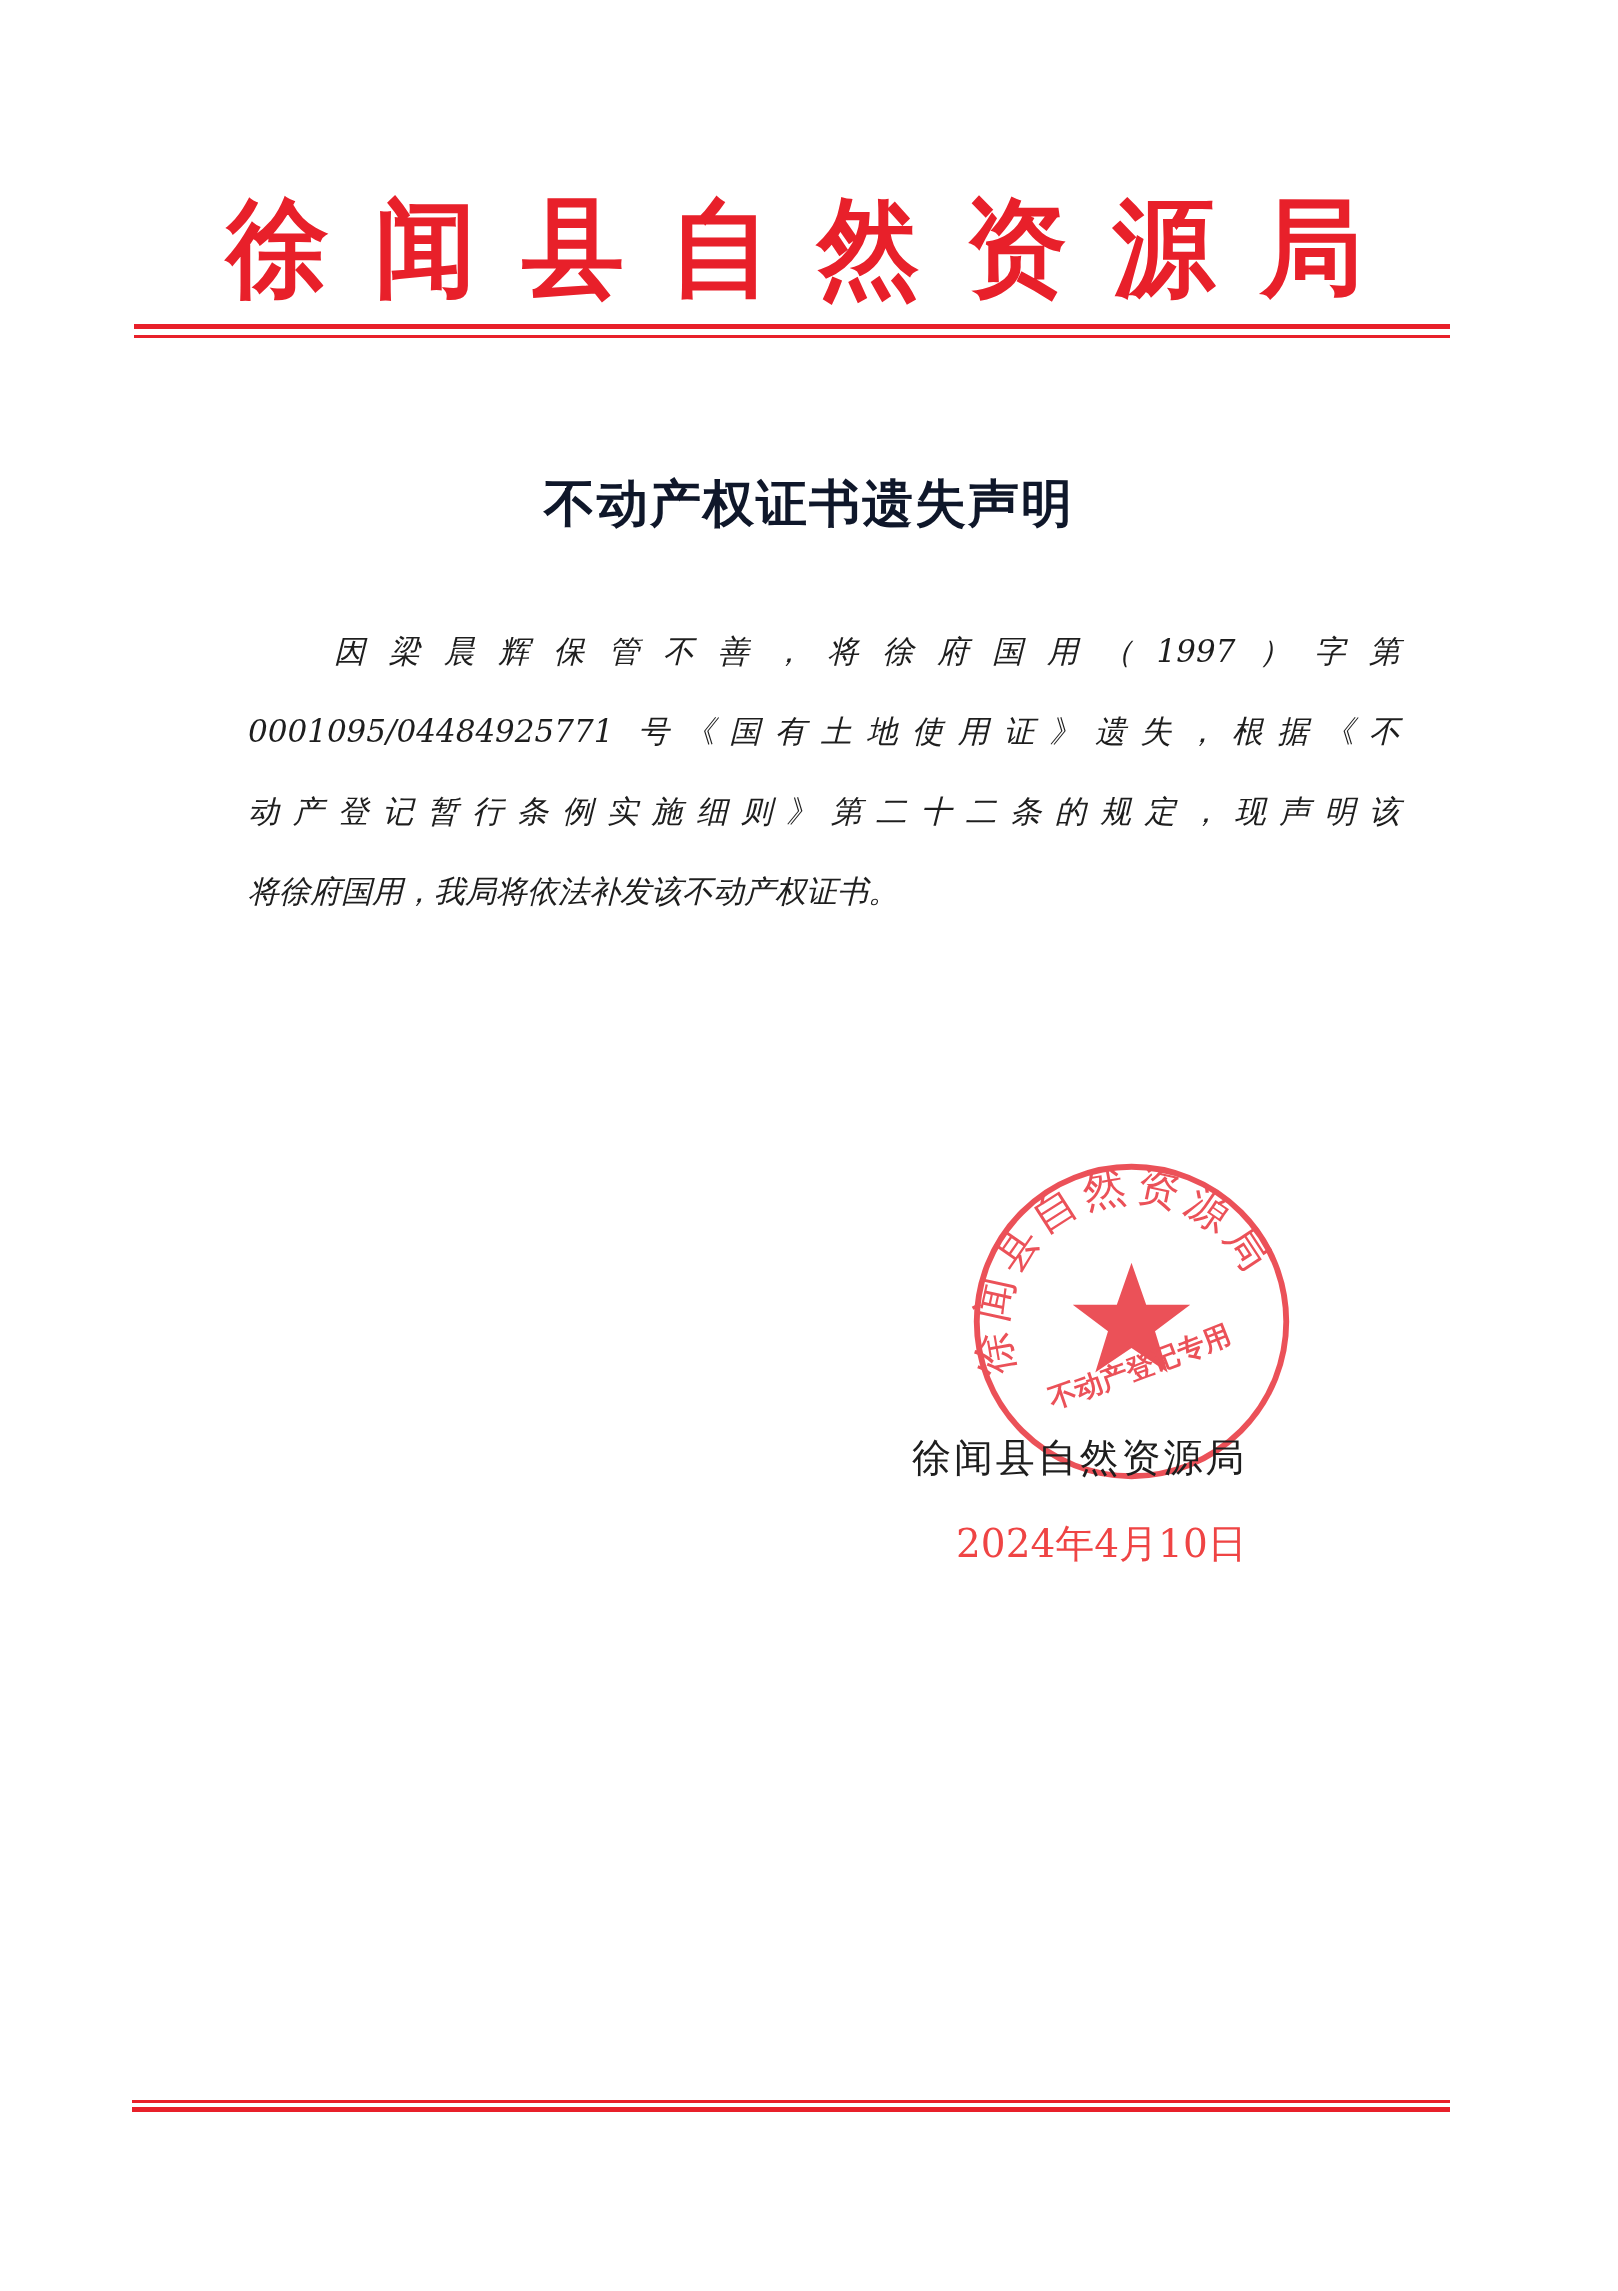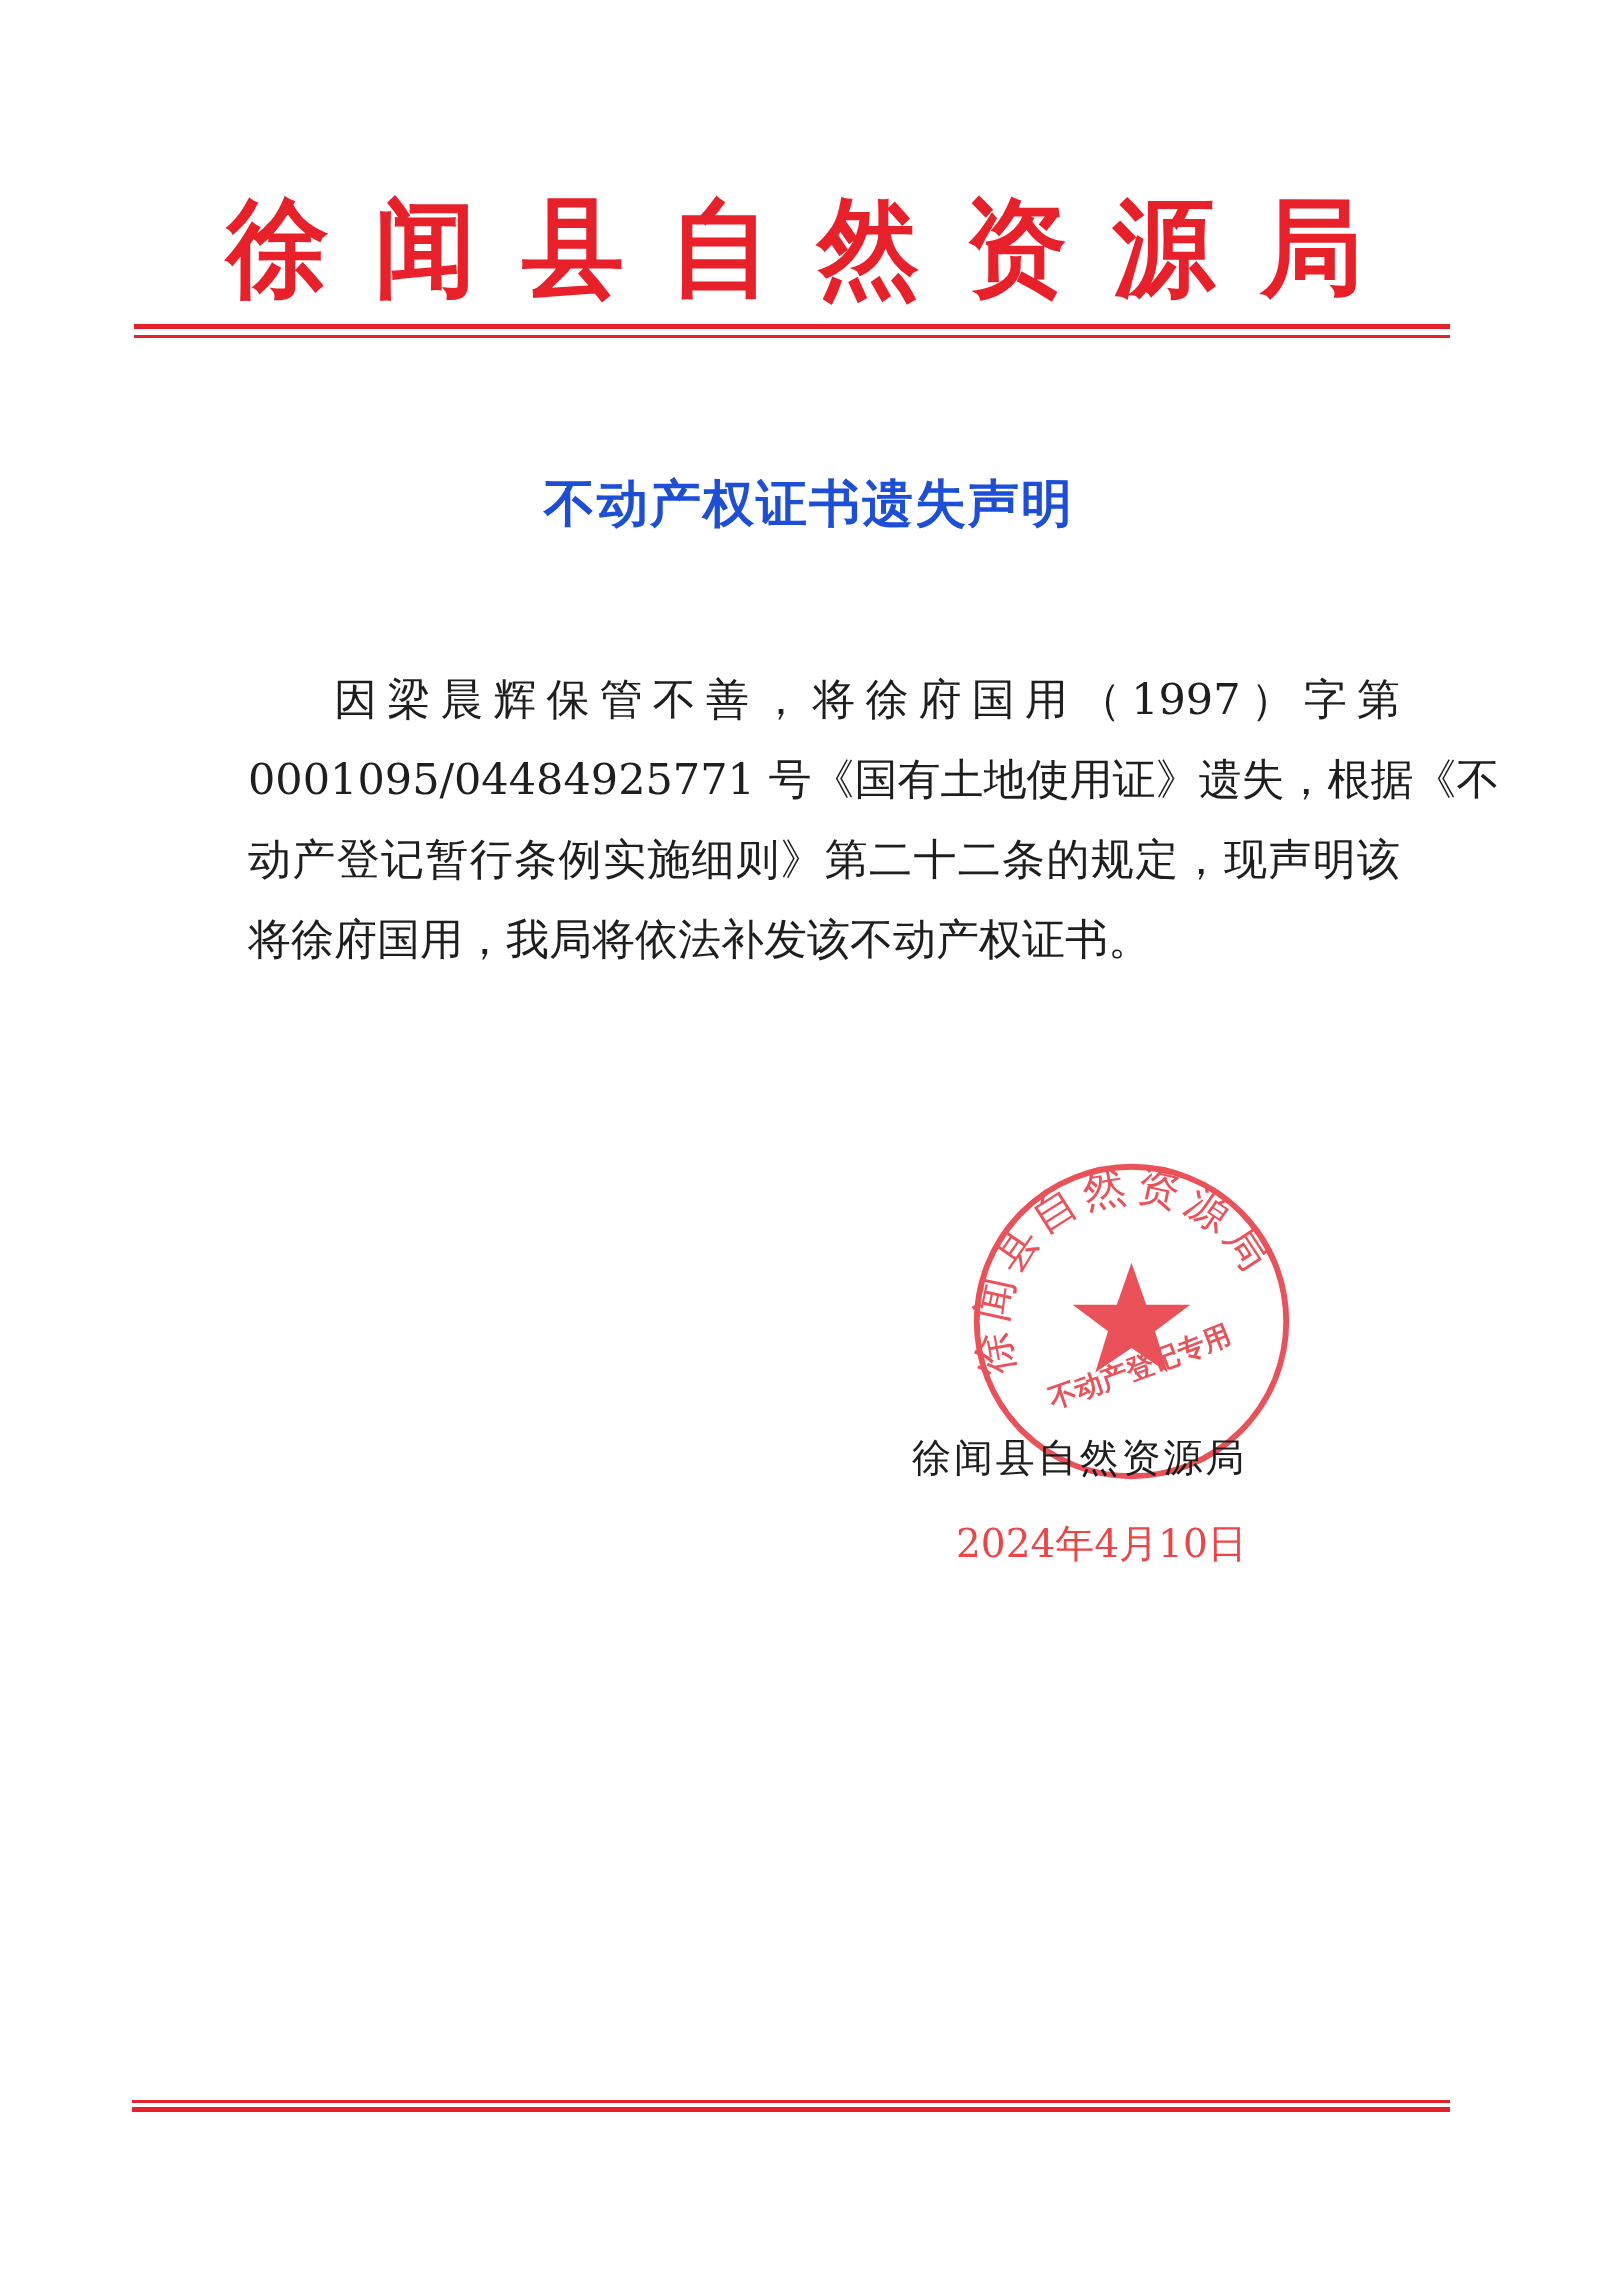--- a/index.html
+++ b/index.html
@@ -18,28 +18,28 @@
   .rule { position: absolute; left: 134px; width: 1316px; background: #e8202a; }
   .rule.top-thick { top: 324px; height: 4.9px; }
   .rule.top-thin  { top: 335px; height: 2.9px; }
   .rule.bot-thin  { top: 2100px; height: 2.9px; left: 132px; width: 1318px; }
   .rule.bot-thick { top: 2107px; height: 4.9px; left: 132px; width: 1318px; }
 
   .doc-title {
     position: absolute; left: 0; width: 1618px; top: 470px;
     text-align: center;
     font-family: "DejaVu Sans", "Liberation Sans", sans-serif;
-    font-size: 51px; font-weight: bold; letter-spacing: 2px; color: #1d4ed8;
+    font-size: 51px; font-weight: bold; letter-spacing: 2px; color: #0f172a;
   }
 
   .body-text {
-    position: absolute; left: 248px; top: 659px; width: 1152px;
+    position: absolute; left: 248px; top: 611px; width: 1152px;
     font-family: "DejaVu Serif", "Liberation Serif", serif;
-    font-size: 43px; line-height: 80px; color: #1e1e1e;
-    text-align: justify; text-align-last: left;
+    font-size: 31px; line-height: 80px; color: #1e1e1e;
+    text-align: justify; text-align-last: left; font-style: italic;
   }
   .body-line { display: block; white-space: nowrap; text-align: justify; text-align-last: justify; }
   .body-line.last { text-align-last: left; }
   .body-line.indent { padding-left: 86px; }
 
   .seal {
     position: absolute; left: 965px; top: 1155px; width: 333px; height: 333px;
     opacity: 0.85;
   }
 

